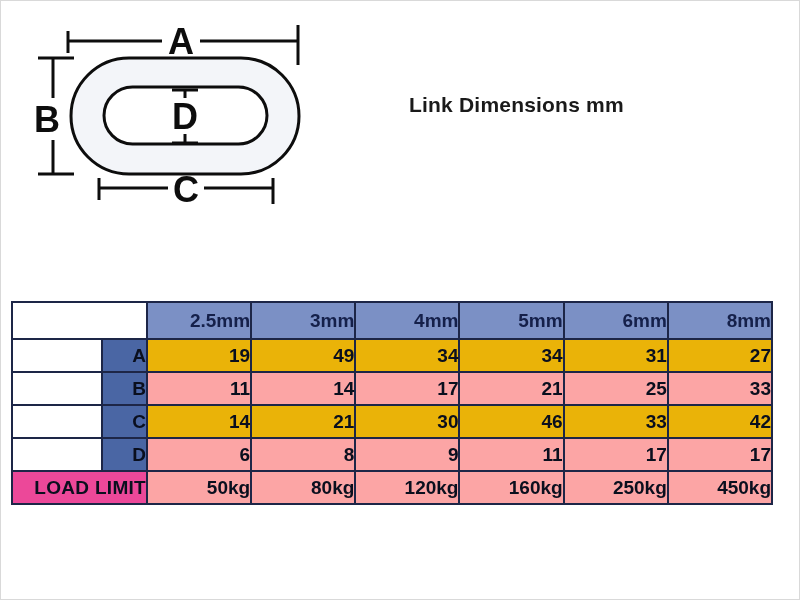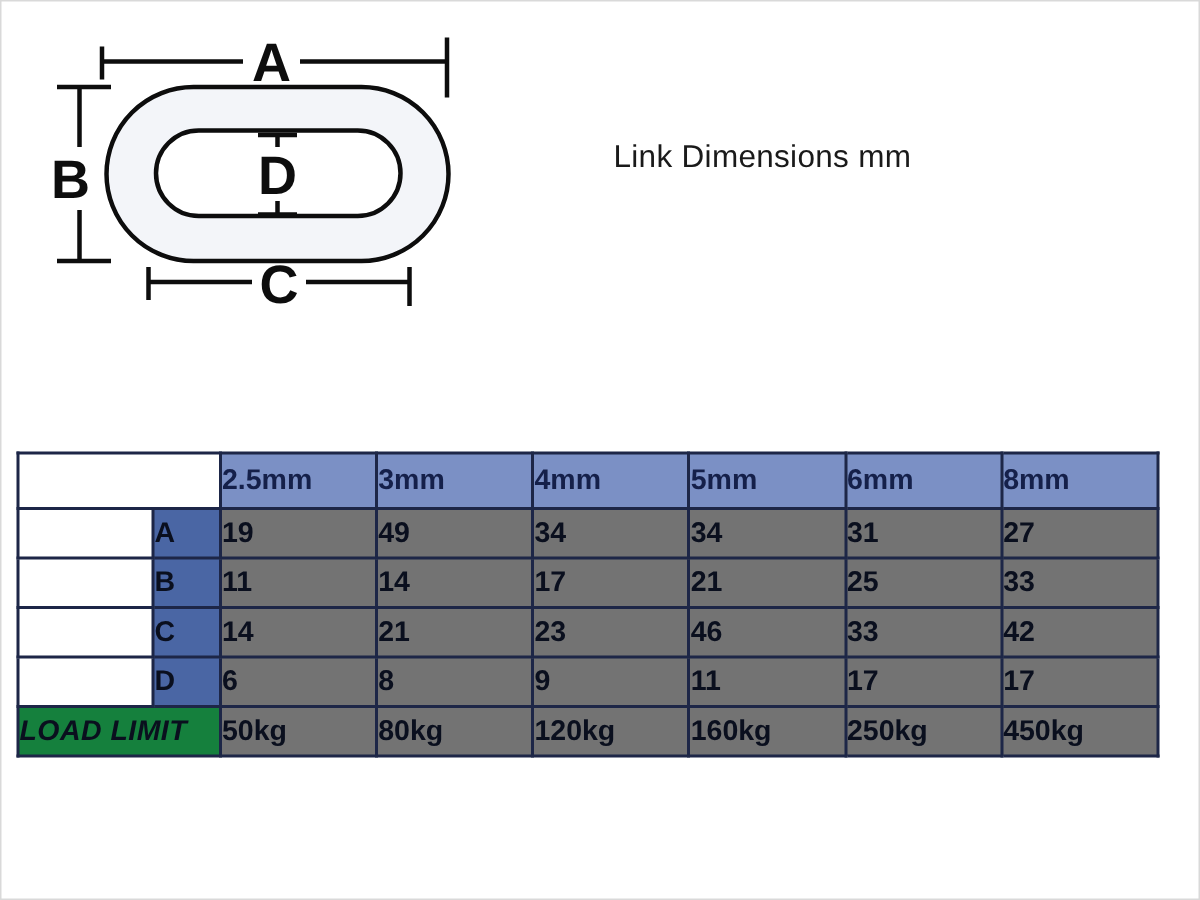--- a/index.html
+++ b/index.html
@@ -9,41 +9,41 @@
     border:1px solid #d9d9d9;box-sizing:border-box;overflow:hidden;
   }
   
   #link-svg{position:absolute;left:0;top:0;}
   #link-svg text{
     font-family:"Liberation Sans","DejaVu Sans",sans-serif;
     font-weight:bold;font-size:36px;fill:#0d0d0d;
   }
   .page-title{
     position:absolute;left:408px;top:92px;
-    font-size:21px;font-weight:normal;color:#1a1a1a;letter-spacing:.2px;
+    font-size:21px;font-weight:bold;color:#1a1a1a;letter-spacing:.2px;
   }
   
   table.dims{
     position:absolute;left:10px;top:300px;width:762px;
     border-collapse:collapse;table-layout:fixed;
   }
   table.dims td, table.dims th{
     border:2px solid #1d2647;
-    text-align:left;vertical-align:middle;
+    text-align:right;vertical-align:middle;
     font-size:19px;font-weight:bold;color:#0a0f1e;
     padding:0;
   }
   table.dims tr{height:33px;}
   table.dims tr.header-row{height:37px;}
   td.blank, th.blank{border:none;background:transparent;}
   tr.header-row th.colhead{background:#7b90c5;color:#15204a;}
   th.rowlabel{background:#4a66a4;color:#ffffff;font-size:20px;}
-  th.loadlabel{background:#15803d;color:#ffffff;font-size:19px;letter-spacing:.3px;font-style:italic;}
-  tr.alt td.datacell{background:#737373;}
-  td.datacell{background:#737373;}
+  th.loadlabel{background:#ec4899;color:#ffffff;font-size:19px;letter-spacing:.3px;}
+  tr.alt td.datacell{background:#eab308;}
+  td.datacell{background:#fca5a5;}
 </style>
 </head>
 <body>
 
 <div id="canvas">
 
   <svg id="link-svg" width="440" height="300" viewBox="60 60 440 300">
     <g>
       <rect x="130" y="117" width="228" height="116" rx="58" ry="58" fill="#f3f5f9" stroke="#0d0d0d" stroke-width="3"></rect>
       <rect x="163" y="146" width="163" height="57" rx="28.5" ry="28.5" fill="#ffffff" stroke="#0d0d0d" stroke-width="3"></rect>
@@ -123,21 +123,21 @@
       <td class="datacell">21</td>
       <td class="datacell">25</td>
       <td class="datacell">33</td>
     </tr>
 
     <tr class="alt">
       <td class="blank"></td>
       <th class="rowlabel">C</th>
       <td class="datacell">14</td>
       <td class="datacell">21</td>
-      <td class="datacell">23</td>
+      <td class="datacell">30</td>
       <td class="datacell">46</td>
       <td class="datacell">33</td>
       <td class="datacell">42</td>
     </tr>
 
     <tr>
       <td class="blank"></td>
       <th class="rowlabel">D</th>
       <td class="datacell">6</td>
       <td class="datacell">8</td>

